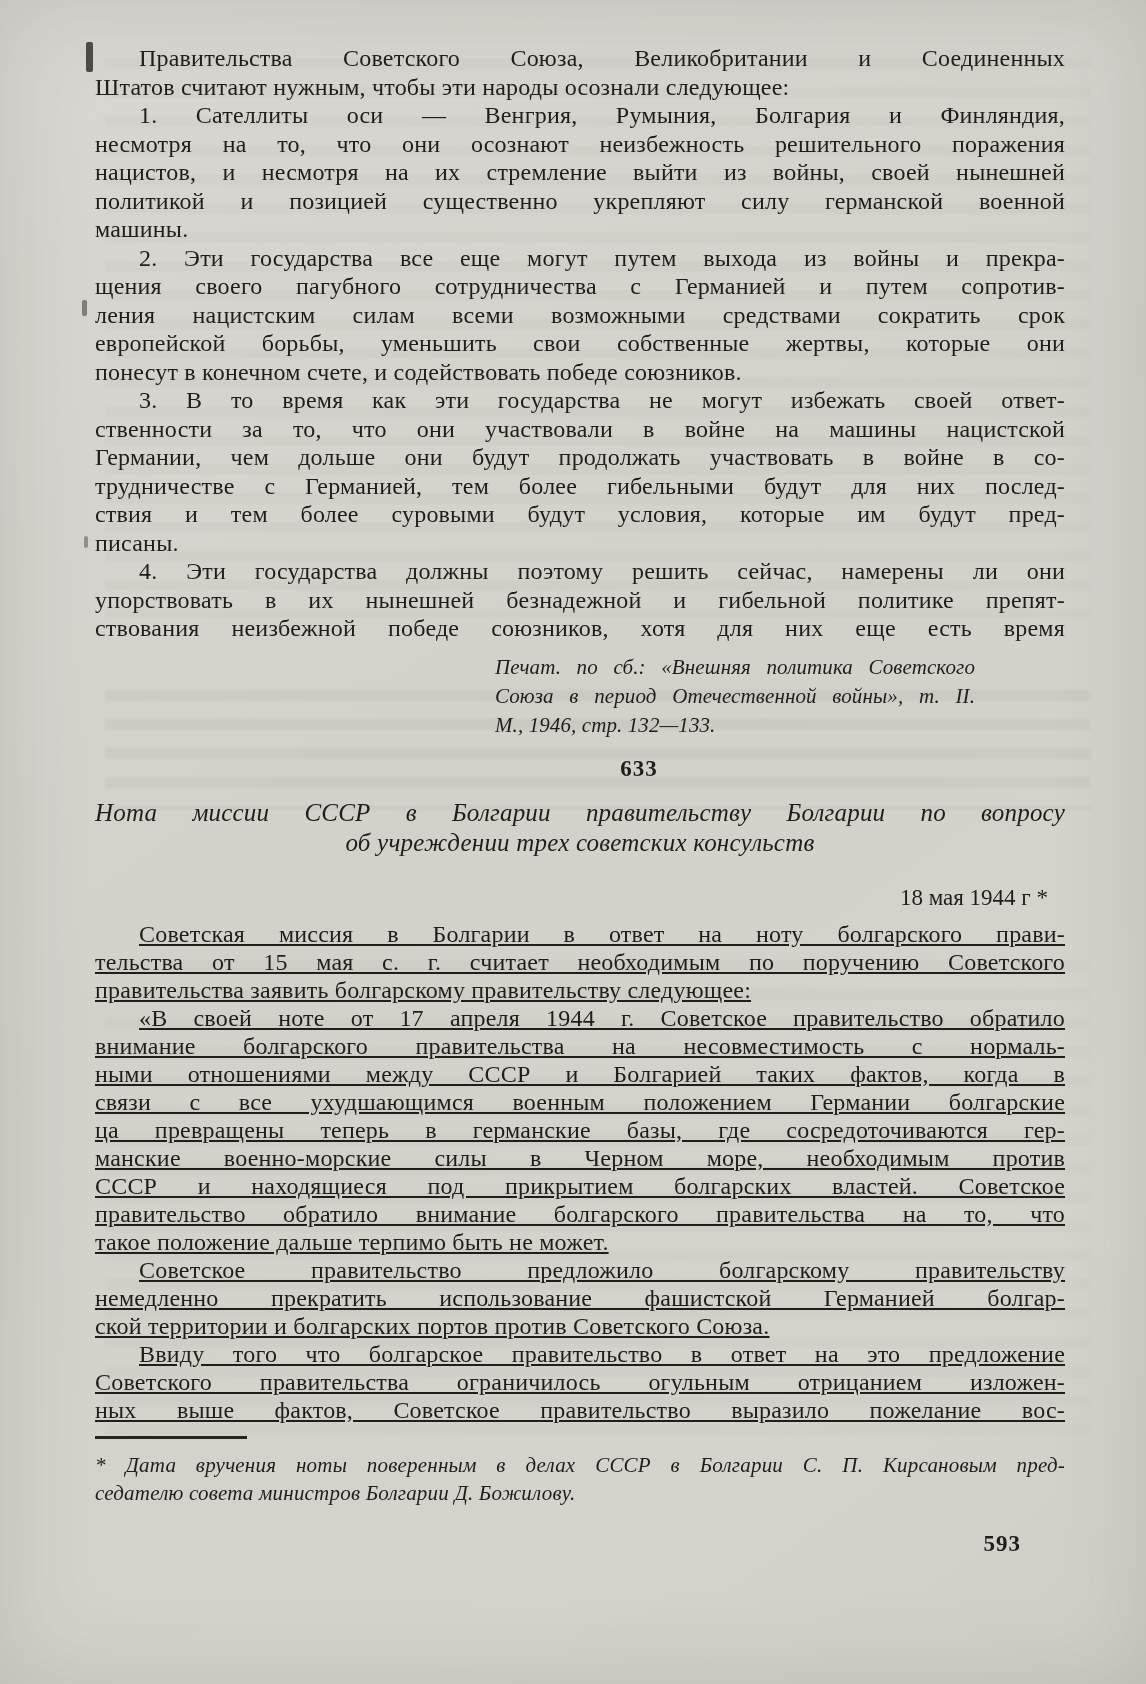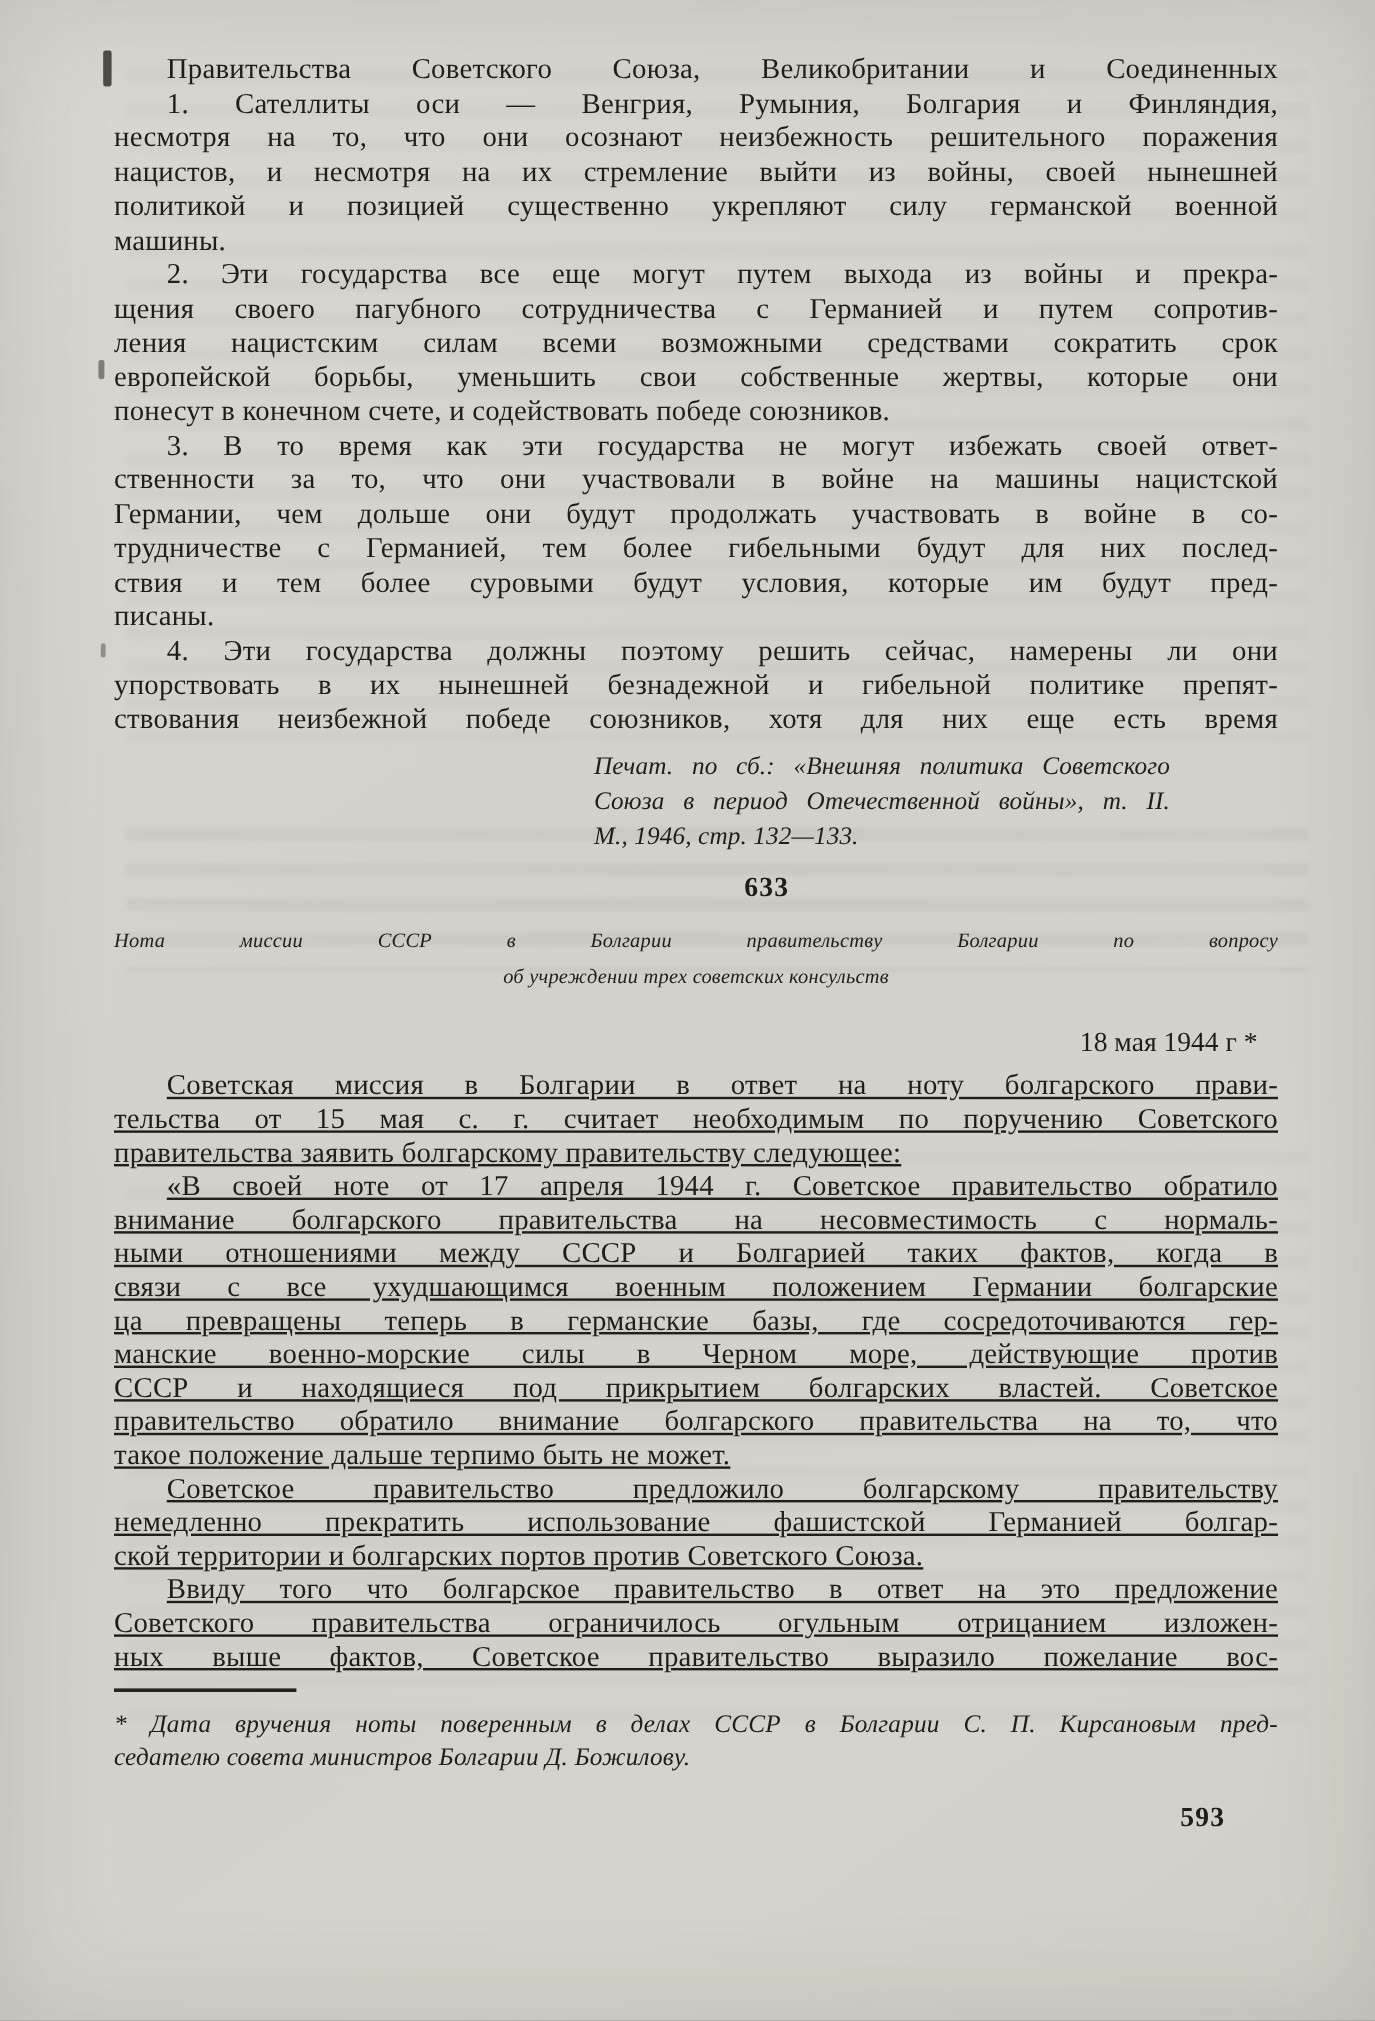--- a/index.html
+++ b/index.html
@@ -51,21 +51,21 @@
     font-style:italic;font-size:21px;
   }
   .citation .ln{line-height:29px;letter-spacing:.1px;}
 
   .doc-number{
     margin-top:16px;padding-left:118px;
     text-align:center;font-weight:bold;font-size:23px;letter-spacing:1px;
   }
   .doc-title{
     margin:16px 0 0 0;font-weight:normal;
-    font-style:italic;font-size:17px;
+    font-style:italic;font-size:25px;
   }
   .doc-title .ln{line-height:30px;}
   .doc-title .t2{text-align:center;text-align-last:center;}
   .doc-date{
     margin-top:26px;padding-right:17px;
     text-align:right;font-size:23px;line-height:28px;
   }
 
   .footnote-rule{
     margin-top:12px;width:152px;height:0;
@@ -91,20 +91,21 @@
   <div class="ghost g3"></div>
   <div class="speck sp1"></div>
   <div class="speck sp2"></div>
   <div class="speck sp3"></div>
 
   <div class="text-block">
 
     <section class="b632">
       <p class="para">
         <span class="ln ind" style="display:block">Правительства Советского Союза, Великобритании и Соединенных</span>
+        <span class="ln ln-end" style="display:block">Штатов считают нужным, чтобы эти народы осознали следующее:</span>
       </p>
       <p class="para">
         <span class="ln ind" style="display:block">1. Сателлиты оси — Венгрия, Румыния, Болгария и Финляндия,</span>
         <span class="ln" style="display:block">несмотря на то, что они осознают неизбежность решительного поражения</span>
         <span class="ln" style="display:block">нацистов, и несмотря на их стремление выйти из войны, своей нынешней</span>
         <span class="ln" style="display:block">политикой и позицией существенно укрепляют силу германской военной</span>
         <span class="ln ln-end" style="display:block">машины.</span>
       </p>
       <p class="para">
         <span class="ln ind" style="display:block">2. Эти государства все еще могут путем выхода из войны и прекра-</span>
@@ -148,21 +149,21 @@
         <span class="ln ind" style="display:block">Советская миссия в Болгарии в ответ на ноту болгарского прави-</span>
         <span class="ln" style="display:block">тельства от 15 мая с. г. считает необходимым по поручению Советского</span>
         <span class="ln ln-end" style="display:block">правительства заявить болгарскому правительству следующее:</span>
       </p>
       <p class="para">
         <span class="ln ind" style="display:block">«В своей ноте от 17 апреля 1944 г. Советское правительство обратило</span>
         <span class="ln" style="display:block">внимание болгарского правительства на несовместимость с нормаль-</span>
         <span class="ln" style="display:block">ными отношениями между СССР и Болгарией таких фактов, когда в</span>
         <span class="ln" style="display:block">связи с все ухудшающимся военным положением Германии болгарские</span>
         <span class="ln" style="display:block">ца превращены теперь в германские базы, где сосредоточиваются гер-</span>
-        <span class="ln" style="display:block">манские военно-морские силы в Черном море, действующие против</span>
+        <span class="ln" style="display:block">манские военно-морские силы в Черном море, необходимым против</span>
         <span class="ln" style="display:block">СССР и находящиеся под прикрытием болгарских властей. Советское</span>
         <span class="ln" style="display:block">правительство обратило внимание болгарского правительства на то, что</span>
         <span class="ln ln-end" style="display:block">такое положение дальше терпимо быть не может.</span>
       </p>
       <p class="para">
         <span class="ln ind" style="display:block">Советское правительство предложило болгарскому правительству</span>
         <span class="ln" style="display:block">немедленно прекратить использование фашистской Германией болгар-</span>
         <span class="ln ln-end" style="display:block">ской территории и болгарских портов против Советского Союза.</span>
       </p>
       <p class="para">

